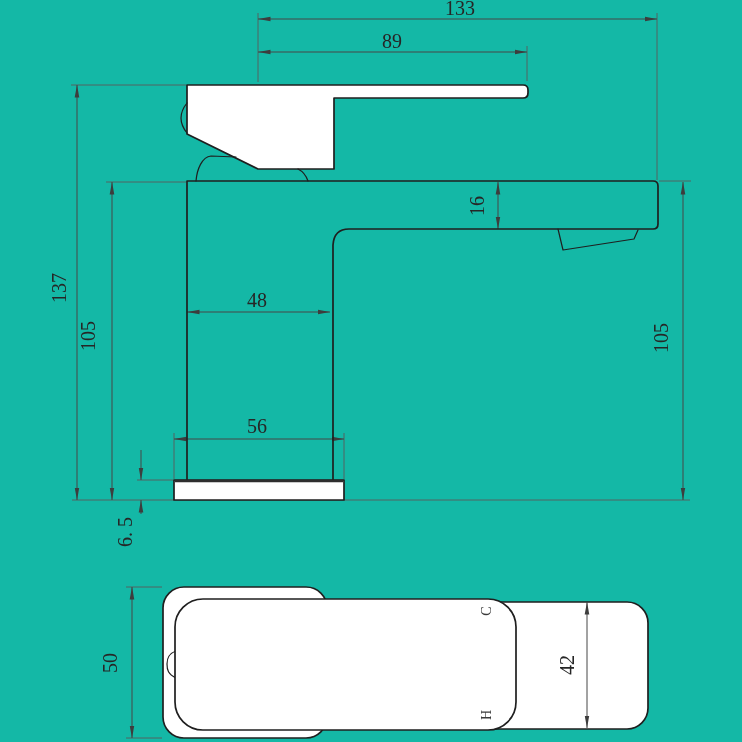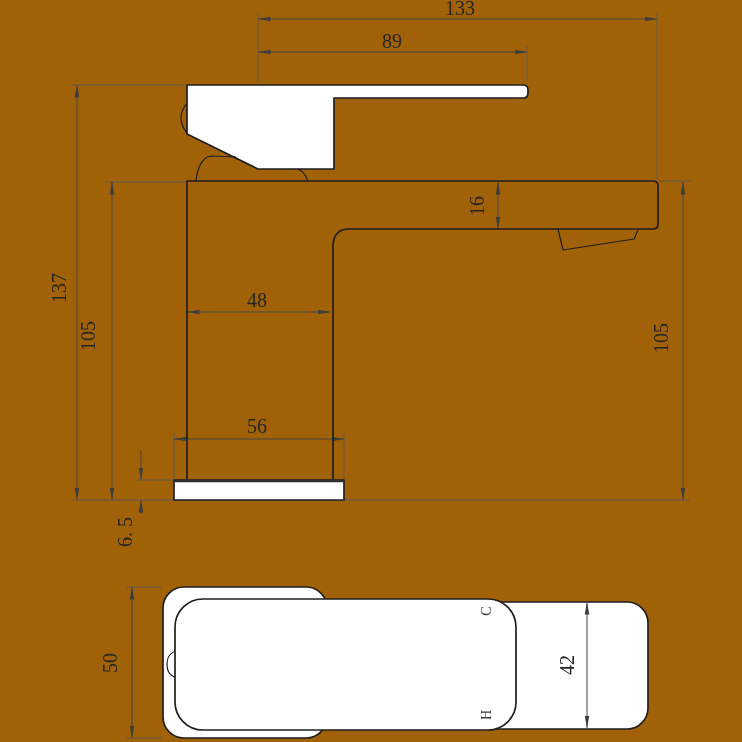--- a/index.html
+++ b/index.html
@@ -1,19 +1,19 @@
 <!DOCTYPE html>
 <html><head>
 <meta charset="utf-8">
 <style>
   html,body{margin:0;padding:0;background:#ffffff;}
   .canvas{
     position:relative;
     width:742px;height:742px;
-    background:#a16207;
+    background:#14b8a6;
     overflow:hidden;
   }
   svg{display:block;}
   .part{stroke:#1f1f1f;stroke-width:1.7;fill:none;stroke-linecap:round;stroke-linejoin:round;}
   .partfill{fill:#ffffff;}
   .thick{stroke:#2e2e2e;stroke-width:2.6;}
   .thin{stroke-width:1.2;}
   .dim{stroke:#474747;stroke-width:1;fill:none;}
   .ext{stroke:#5a5a5a;stroke-width:0.9;fill:none;}
   .dimtext{

